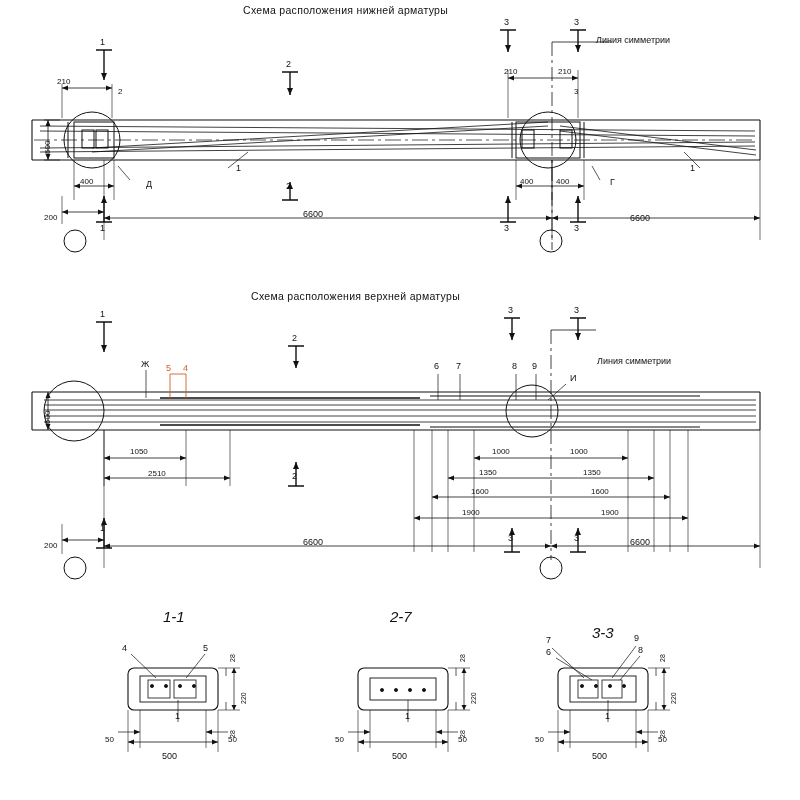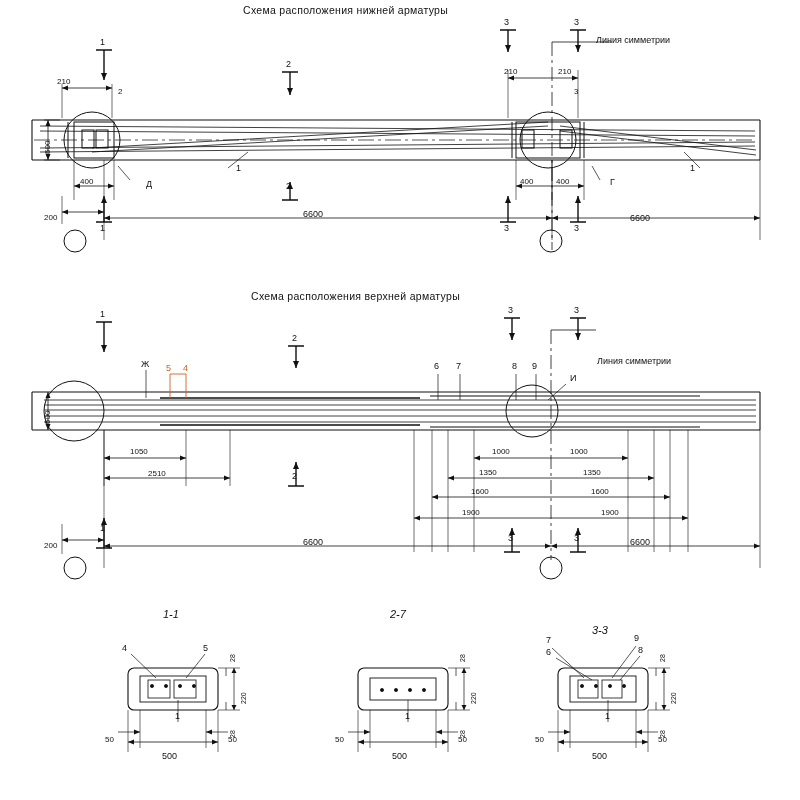--- a/index.html
+++ b/index.html
@@ -29,21 +29,21 @@
   .lbl.xs { font-size: 7px; }
   .title {
     position: absolute;
     font-size: 10.5px;
     color: #111;
     white-space: nowrap;
     letter-spacing: .3px;
   }
   .secname {
     position: absolute;
-    font-size: 11px;
+    font-size: 15px;
     font-style: italic;
     color: #111;
     white-space: nowrap;
   }
   .ital { }
   .vert {
     transform-origin: left top;
     transform: rotate(-90deg);
   }
   svg { position: absolute; left: 0; top: 0; overflow: visible; }

